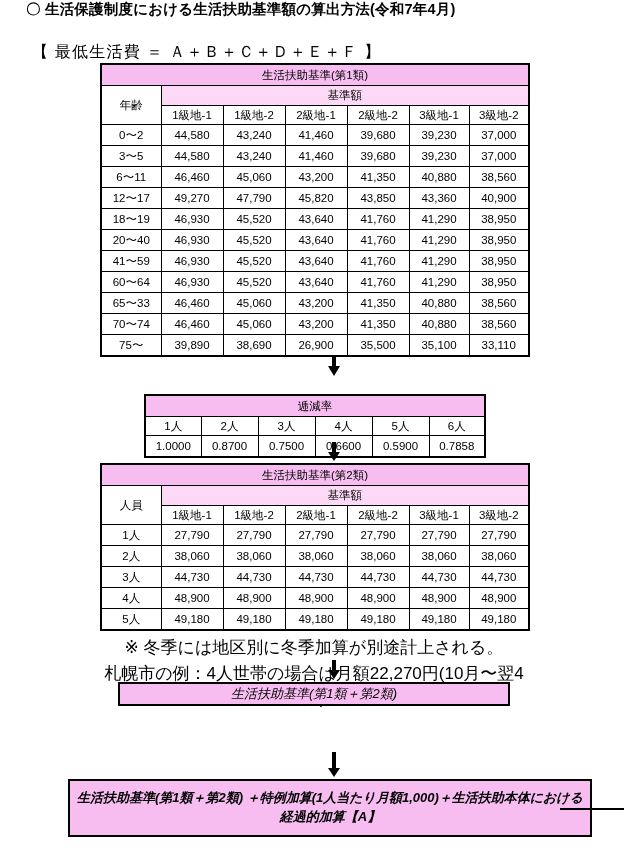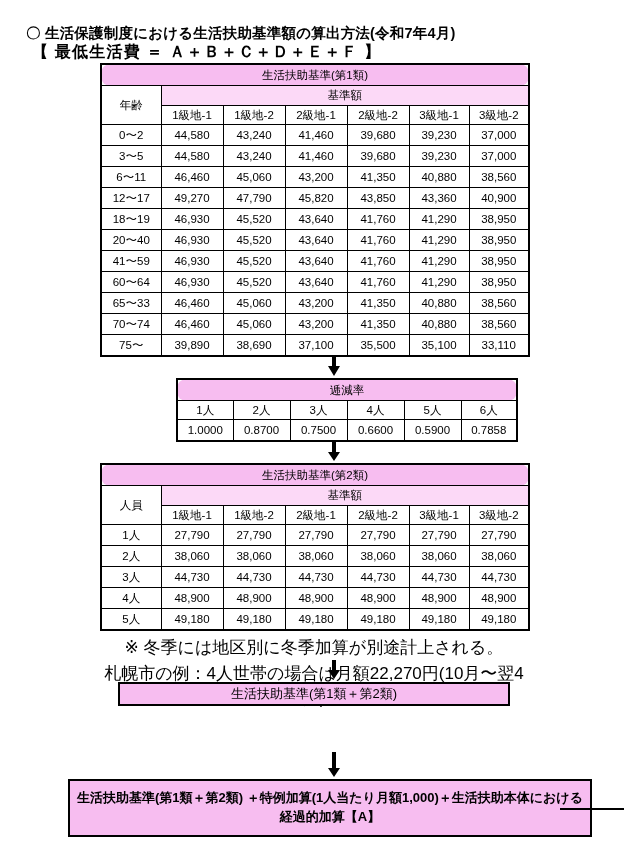--- a/index.html
+++ b/index.html
@@ -21,32 +21,32 @@
     position: relative;
     width: 624px;
     height: 864px;
     box-sizing: border-box;
   }
 
   
   .doc-title {
     position: absolute;
     left: 26px;
-    top: 24px;
+    top: 0;
     font-size: 14.5px;
     font-weight: bold;
     letter-spacing: 0.2px;
     white-space: nowrap;
   }
   .formula-title {
     position: absolute;
     left: 32px;
     top: 42px;
     font-size: 16px;
-    font-weight: bold;
+    font-weight: normal;
     letter-spacing: 1.2px;
     white-space: nowrap;
   }
 
   
   .tbl {
     position: absolute;
     border-collapse: collapse;
     table-layout: fixed;
     background: #ffffff;
@@ -61,21 +61,20 @@
     line-height: 1.1;
     background: #ffffff;
   }
   .tbl.outer {
     border: 2px solid #000000;
   }
   .band {
     background: #f7bdf0 !important;
     font-size: 13px;
     height: 20px;
-    border-radius: 9px;
   }
   .band2 {
     background: #fcd9f7 !important;
     font-size: 13px;
     height: 19px;
     margin-top: 44px;
   }
   .colhead {
     font-size: 10.5px;
     height: 18px;
@@ -120,20 +119,21 @@
     box-sizing: border-box;
     display: flex;
     align-items: center;
     justify-content: center;
     text-align: center;
   }
   .pinkbox .bx-text {
     font-size: 13px;
     line-height: 1.35;
     padding: 7px 6px;
+    font-style: italic;
   }
   .pinkbox.final .bx-text {
     font-size: 13px;
     font-weight: bold;
     line-height: 1.45;
   }
   .connector {
     position: absolute;
     height: 0;
     border-top: 2px solid #000000;
@@ -261,35 +261,35 @@
         <td class="num">45,060</td>
         <td class="num">43,200</td>
         <td class="num">41,350</td>
         <td class="num">40,880</td>
         <td class="num">38,560</td>
       </tr>
       <tr>
         <td class="rowlabel">75〜</td>
         <td class="num">39,890</td>
         <td class="num">38,690</td>
-        <td class="num">37,100</td>
+        <td class="num">26,900</td>
         <td class="num">35,500</td>
         <td class="num">35,100</td>
         <td class="num">33,110</td>
       </tr>
     </tbody>
   </table>
 
   <span class="arrow" style="left:327px; top:355px;">
     <svg width="14" height="22" viewBox="0 0 14 22">
       <polygon points="5,0 9,0 9,11 13,11 7,21 1,11 5,11" fill="#000000"></polygon>
     </svg>
   </span>
 
-  <table class="tbl outer" style="left:144px; top:378px; width:340px;margin-left:32px;">
+  <table class="tbl outer" style="left:144px; top:394px; width:340px;">
     <colgroup>
       <col style="width:56px">
         <col style="width:57px">
         <col style="width:57px">
       <col style="width:57px">
         <col style="width:57px">
         <col style="width:56px">
     </colgroup>
     <tbody>
       <tr>

